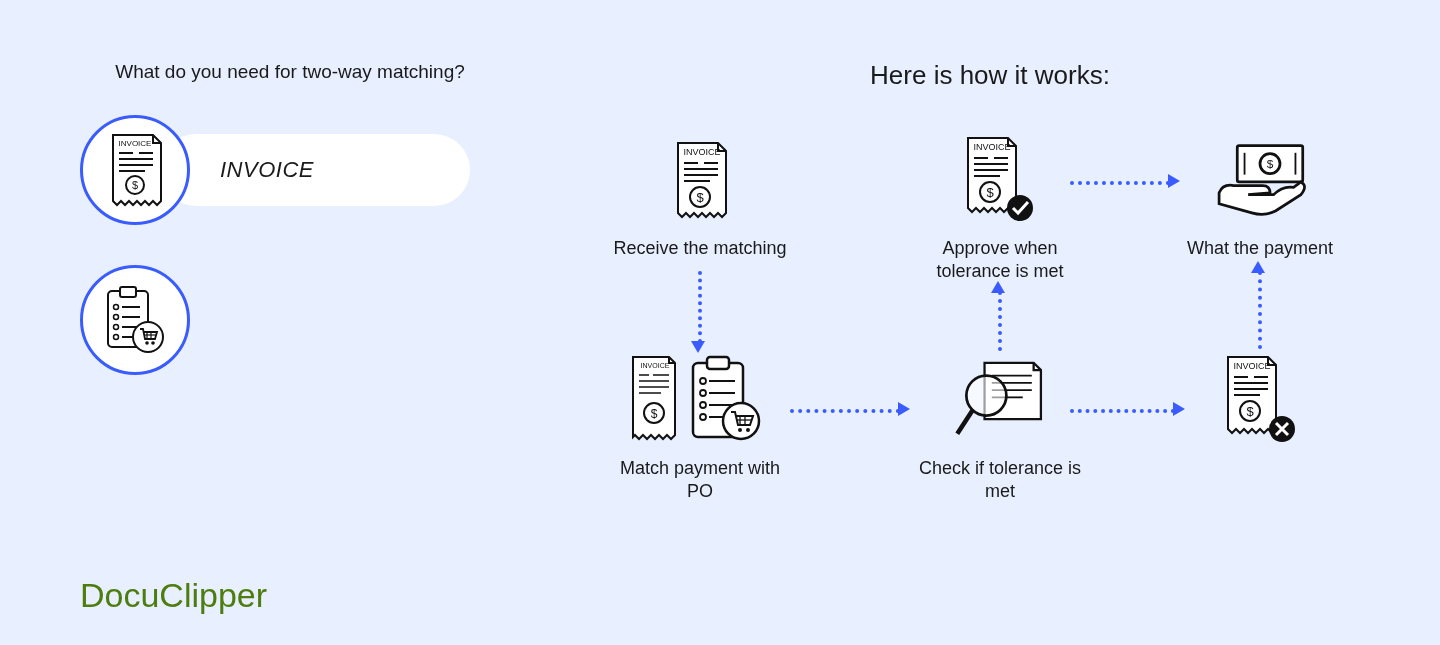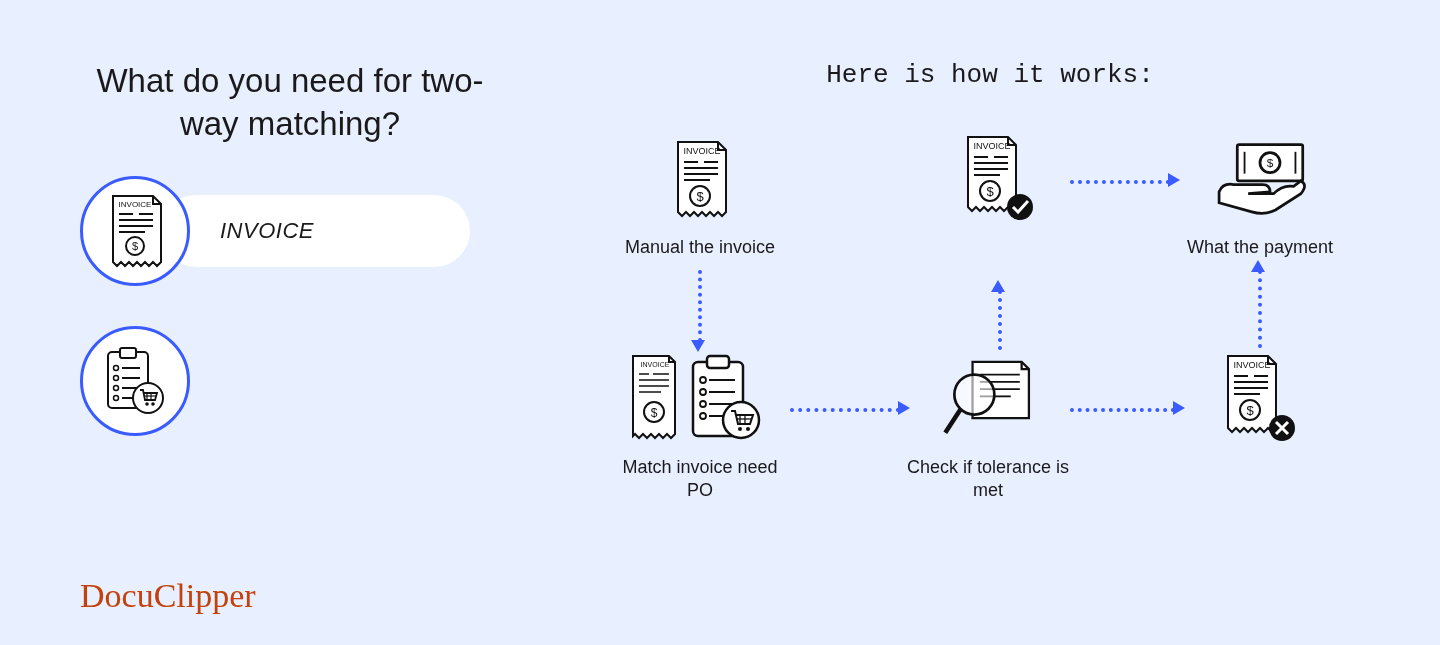--- a/index.html
+++ b/index.html
@@ -12,21 +12,21 @@
     position: relative;
     overflow: hidden;
   }
   .left-panel {
     position: absolute;
     left: 80px;
     top: 60px;
     width: 420px;
   }
   .left-heading {
-    font-size: 33px;
+    font-size: 19px;
     font-weight: 500;
     text-align: center;
     line-height: 1.3;
     margin-bottom: 30px;
   }
   .doc-item {
     display: flex;
     align-items: center;
     margin-bottom: 40px;
   }
@@ -63,21 +63,20 @@
     width: 780px;
   }
   .right-heading {
     font-size: 26px;
     font-weight: 500;
     text-align: center;
     margin-bottom: 40px;
     width: 640px;
     margin-left: auto;
     margin-right: auto;
-    font-family: Liberation Mono, monospace;
   }
   .flow {
     position: relative;
     width: 100%;
     height: 440px;
   }
   .node {
     position: absolute;
     display: flex;
     flex-direction: column;
@@ -112,23 +111,23 @@
     position: absolute;
     width: 0; height: 0;
   }
   .ah-right { border-top: 7px solid transparent; border-bottom: 7px solid transparent; border-left: 12px solid #3a5cff; }
   .ah-down { border-left: 7px solid transparent; border-right: 7px solid transparent; border-top: 12px solid #3a5cff; }
   .ah-up { border-left: 7px solid transparent; border-right: 7px solid transparent; border-bottom: 12px solid #3a5cff; }
   .logo {
     position: absolute;
     left: 80px;
     bottom: 30px;
-    font-family: Liberation Serif, serif;
+    font-family: Liberation Sans, sans-serif;
     font-size: 34px;
-    color: #c2410c;
+    color: #4d7c0f;
   }
 </style>
 </head>
 <body>
 
 <div class="left-panel">
   <div class="left-heading">What do you need for two-way matching?</div>
 
   <div class="doc-item">
     <div class="doc-circle">
@@ -188,40 +187,41 @@
           <text x="32" y="14" font-size="9" text-anchor="middle" fill="#111">INVOICE</text>
           <line x1="14" y1="22" x2="28" y2="22" stroke="#111" stroke-width="2"></line>
           <line x1="34" y1="22" x2="48" y2="22" stroke="#111" stroke-width="2"></line>
           <line x1="14" y1="28" x2="48" y2="28" stroke="#111" stroke-width="2"></line>
           <line x1="14" y1="34" x2="48" y2="34" stroke="#111" stroke-width="2"></line>
           <line x1="14" y1="40" x2="40" y2="40" stroke="#111" stroke-width="2"></line>
           <circle cx="30" cy="56" r="10" fill="none" stroke="#111" stroke-width="2"></circle>
           <text x="30" y="61" font-size="13" text-anchor="middle" fill="#111">$</text>
         </svg>
       </div>
-      <div class="node-label">Manual the invoice</div>
+      <div class="node-label">Receive the matching</div>
     </div>
 
     <div class="node" style="left:310px; top:0;">
       <div class="icon-wrap">
         <svg width="80" height="90" viewBox="0 0 80 90">
           <path d="M8 2 H48 L56 10 V72 L52 76 L48 72 L44 76 L40 72 L36 76 L32 72 L28 76 L24 72 L20 76 L16 72 L12 76 L8 72 Z" fill="#fff" stroke="#111" stroke-width="2"></path>
           <path d="M48 2 V10 H56" fill="none" stroke="#111" stroke-width="2"></path>
           <text x="32" y="14" font-size="9" text-anchor="middle" fill="#111">INVOICE</text>
           <line x1="14" y1="22" x2="28" y2="22" stroke="#111" stroke-width="2"></line>
           <line x1="34" y1="22" x2="48" y2="22" stroke="#111" stroke-width="2"></line>
           <line x1="14" y1="28" x2="48" y2="28" stroke="#111" stroke-width="2"></line>
           <line x1="14" y1="34" x2="48" y2="34" stroke="#111" stroke-width="2"></line>
           <line x1="14" y1="40" x2="40" y2="40" stroke="#111" stroke-width="2"></line>
           <circle cx="30" cy="56" r="10" fill="none" stroke="#111" stroke-width="2"></circle>
           <text x="30" y="61" font-size="13" text-anchor="middle" fill="#111">$</text>
           <circle cx="60" cy="72" r="13" fill="#111"></circle>
           <path d="M53 72 L58 77 L68 66" stroke="#fff" stroke-width="3" fill="none"></path>
         </svg>
       </div>
+      <div class="node-label">Approve when tolerance is met</div>
     </div>
 
     <div class="node" style="left:570px; top:0;">
       <div class="icon-wrap">
         <svg width="110" height="90" viewBox="0 0 110 90">
           <rect x="30" y="6" width="72" height="40" rx="2" fill="#fff" stroke="#111" stroke-width="3"></rect>
           <circle cx="66" cy="26" r="11" fill="none" stroke="#111" stroke-width="3"></circle>
           <text x="66" y="31" font-size="13" text-anchor="middle" fill="#111">$</text>
           <line x1="38" y1="14" x2="38" y2="38" stroke="#111" stroke-width="2"></line>
           <line x1="94" y1="14" x2="94" y2="38" stroke="#111" stroke-width="2"></line>
@@ -260,24 +260,24 @@
           <g transform="translate(104,58)">
             <path d="M2 3 H6 L9 16 H21 L24 7 H7" fill="none" stroke="#111" stroke-width="2"></path>
             <circle cx="11" cy="21" r="2" fill="#111"></circle>
             <circle cx="19" cy="21" r="2" fill="#111"></circle>
             <line x1="11" y1="7" x2="11" y2="16" stroke="#111" stroke-width="1.3"></line>
             <line x1="16" y1="7" x2="16" y2="16" stroke="#111" stroke-width="1.3"></line>
             <line x1="8" y1="11" x2="23" y2="11" stroke="#111" stroke-width="1.3"></line>
           </g>
         </svg>
       </div>
-      <div class="node-label">Match invoice need PO</div>
-    </div>
-
-    <div class="node" style="left:298px; top:220px;">
+      <div class="node-label">Match payment with PO</div>
+    </div>
+
+    <div class="node" style="left:310px; top:220px;">
       <div class="icon-wrap">
         <svg width="110" height="100" viewBox="0 0 110 100">
           <path d="M38 8 H92 L100 16 V70 H38 Z" fill="#fff" stroke="#111" stroke-width="2.5"></path>
           <path d="M92 8 V16 H100" fill="none" stroke="#111" stroke-width="2.5"></path>
           <line x1="46" y1="22" x2="90" y2="22" stroke="#111" stroke-width="2"></line>
           <line x1="46" y1="30" x2="90" y2="30" stroke="#111" stroke-width="2"></line>
           <line x1="46" y1="38" x2="90" y2="38" stroke="#111" stroke-width="2"></line>
           <line x1="46" y1="46" x2="80" y2="46" stroke="#111" stroke-width="2"></line>
           <circle cx="40" cy="44" r="22" fill="rgba(255,255,255,0.6)" stroke="#111" stroke-width="3"></circle>
           <line x1="25" y1="60" x2="8" y2="86" stroke="#111" stroke-width="5"></line>

